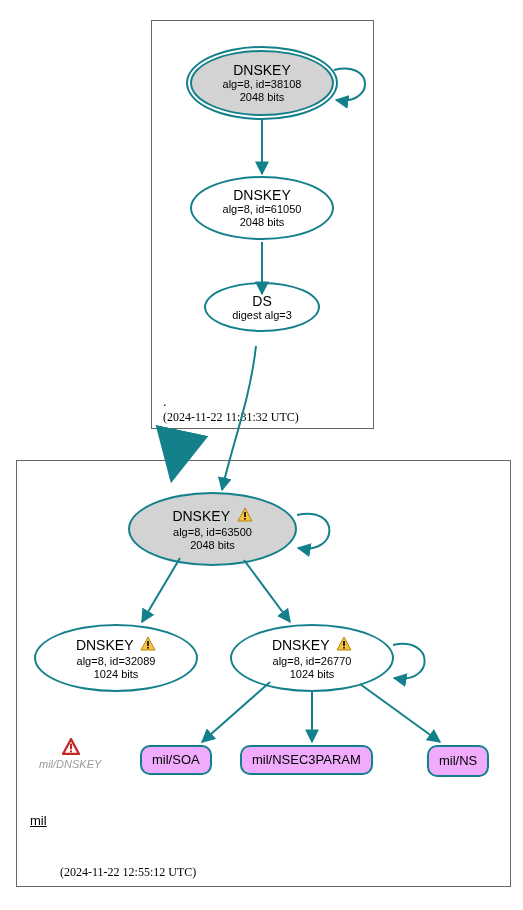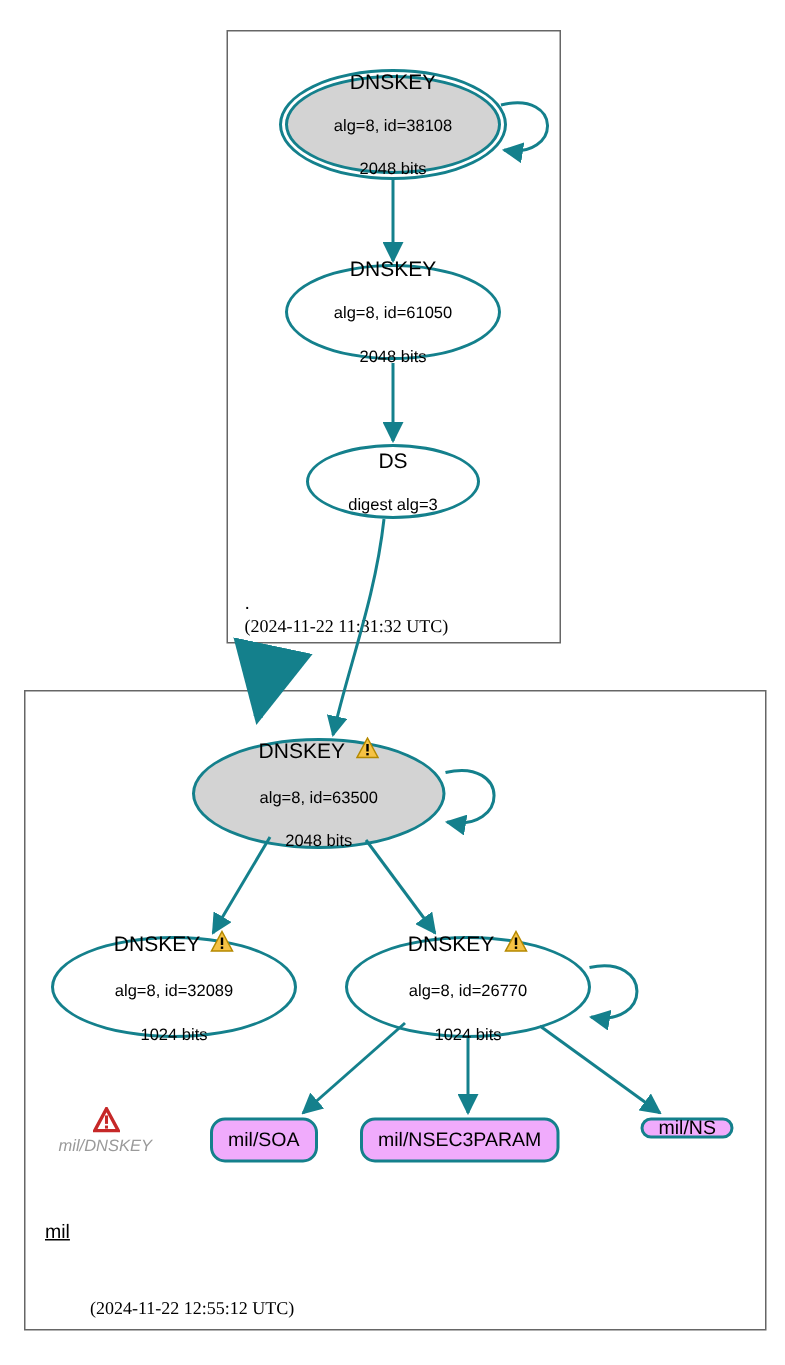--- a/index.html
+++ b/index.html
@@ -41,21 +41,20 @@
     display: flex;
     flex-direction: column;
     justify-content: center;
     align-items: center;
     line-height: 1.15;
   }
   .ellipse {
     border: 2px solid #14808c;
     border-radius: 50%;
     background: #fff;
-    gap: 16px;
   }
   .ellipse.grey {
     background: #d3d3d3;
   }
   .ellipse.double {
     position: relative;
   }
   .ellipse.double::after {
     content: "";
     position: absolute;
@@ -119,21 +118,21 @@
     <div class="sub">alg=8, id=38108</div>
     <div class="sub">2048 bits</div>
   </div>
 
   <div class="node ellipse" style="left:190px; top:176px; width:144px; height:64px;">
     <div class="title">DNSKEY</div>
     <div class="sub">alg=8, id=61050</div>
     <div class="sub">2048 bits</div>
   </div>
 
-  <div class="node ellipse" style="left:204px; top:296px; width:116px; height:50px;">
+  <div class="node ellipse" style="left:204px; top:282px; width:116px; height:50px;">
     <div class="title">DS</div>
     <div class="sub">digest alg=3</div>
   </div>
 
   <div class="node ellipse grey" style="left:128px; top:492px; width:169px; height:74px;">
     <div class="title">
       <span>DNSKEY</span>
       <span class="warn">
         <svg width="16" height="16" viewBox="0 0 16 16">
           <polygon points="8,1 15,14 1,14" fill="#f6c244" stroke="#b58900" stroke-width="1"></polygon>
@@ -175,21 +174,21 @@
     <div class="sub">alg=8, id=26770</div>
     <div class="sub">1024 bits</div>
   </div>
 
   <div class="node rrbox" style="left:140px; top:745px; height:30px;">
     <span>mil/SOA</span>
   </div>
   <div class="node rrbox" style="left:240px; top:745px; height:30px;">
     <span>mil/NSEC3PARAM</span>
   </div>
-  <div class="node rrbox" style="left:427px; top:745px; height:14px;">
+  <div class="node rrbox" style="left:427px; top:745px; height:32px;">
     <span>mil/NS</span>
   </div>
 
   <div class="error-icon" style="left:62px; top:738px;">
     <svg width="18" height="18" viewBox="0 0 16 16">
       <polygon points="8,1 15,14 1,14" fill="#fff" stroke="#c62828" stroke-width="2"></polygon>
       <rect x="7.1" y="5" width="1.8" height="5" fill="#c62828"></rect>
       <rect x="7.1" y="11" width="1.8" height="1.8" fill="#c62828"></rect>
     </svg>
   </div>

